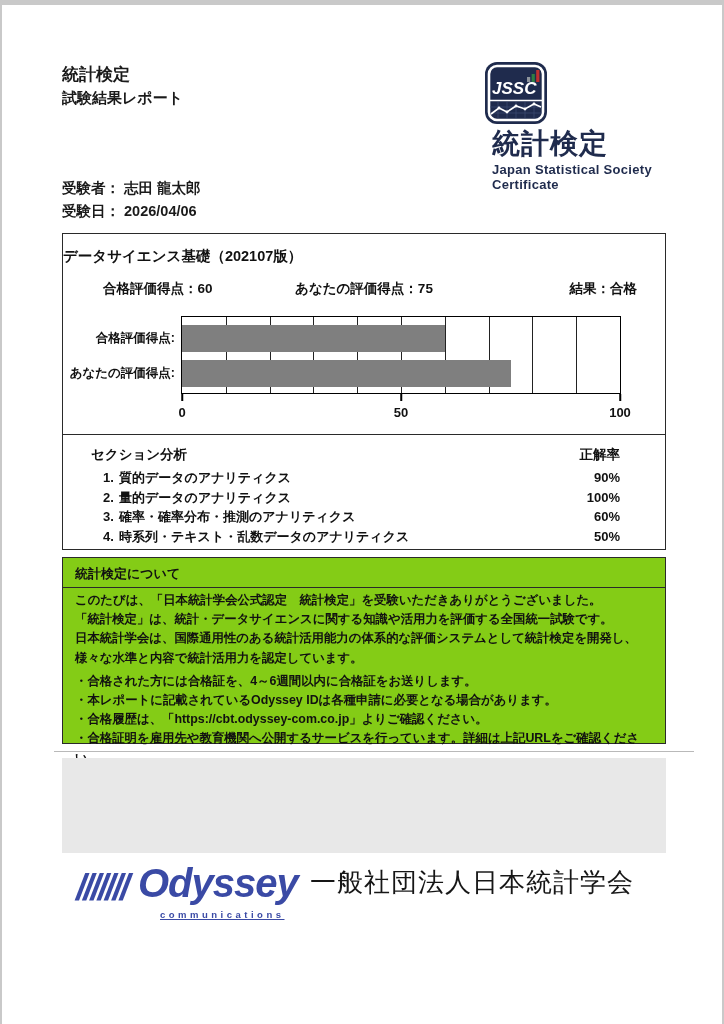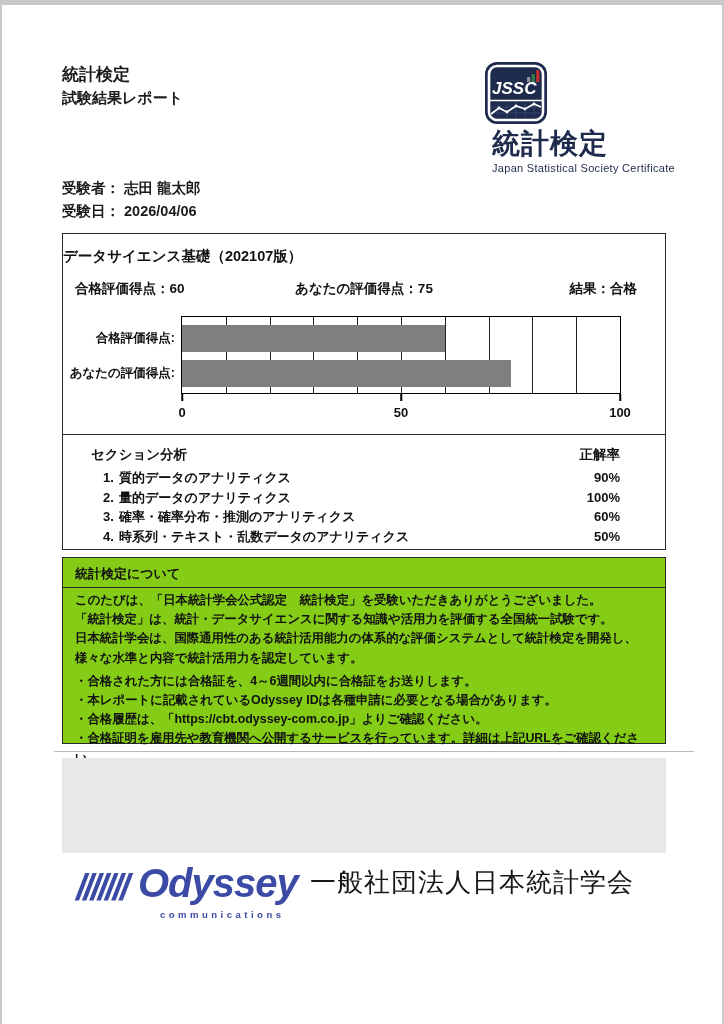--- a/index.html
+++ b/index.html
@@ -8,30 +8,30 @@
 
   
   .doc-title { position:absolute; left:60px; top:58px; font-weight:bold; color:#1a1a1a; }
   .doc-title .l1 { font-size:17px; line-height:24px; }
   .doc-title .l2 { font-size:15px; line-height:22px; }
 
   .brand { position:absolute; left:482px; top:56px; display:flex; align-items:flex-start;flex-direction:column; }
   .brand svg { width:64px; height:64px; display:block; }
   .brand-text { margin-left:8px; padding-top:4px; }
   .brand-name { font-size:28px; font-weight:bold; color:#1f2b4d; letter-spacing:1px; line-height:30px; }
-  .brand-sub { font-size:11px; font-weight:normal; color:#1f2b4d; letter-spacing:.3px; margin-top:3px; }
+  .brand-sub { font-size:13px; font-weight:bold; color:#1f2b4d; letter-spacing:.3px; margin-top:3px; }
 
   
   .examinee { position:absolute; left:60px; top:172px; font-size:14.5px; font-weight:bold; color:#1a1a1a; line-height:23px; }
 
   
   .box1 { position:absolute; left:60px; top:228px; width:604px; height:317px; border:1.5px solid #2a2a2a; background:#fff; }
   .exam-title { position:absolute; top:13px; left:0; right:0; text-align:left; font-size:14.5px; font-weight:bold; color:#111; }
   .score-row { position:absolute; top:46px; left:0; right:0; height:18px; font-size:13.5px; font-weight:bold; color:#111; }
-  .score-left { position:absolute; left:12px;text-align:center; }
+  .score-left { position:absolute; left:40px;text-align:center; }
   .score-center { position:absolute; left:50%; transform:translateX(-50%); }
   .score-right { position:absolute; right:28px; }
 
   
   .chart-plot { position:absolute; left:118px; top:82px; width:440px; height:78px; border:1.5px solid #000; background:#fff; }
   .chart-plot .grid { position:absolute; top:0; bottom:0; width:1px; background:#222; z-index:1; }
   .chart-plot .bar { position:absolute; left:0; height:27px; background:#7f7f7f; z-index:2; }
   .chart-plot .bar.b0 { top:8px; }
   .chart-plot .bar.b1 { top:43px; }
   .chart-plot .tick { position:absolute; bottom:-8px; width:1.5px; height:7px; background:#000; transform:translateX(-50%); }
@@ -58,21 +58,21 @@
   .about-bullets { margin-top:4px; }
 
   
   .thin-rule { position:absolute; left:52px; top:746px; width:640px; height:1px; background:#b9b9b9; }
   .gray-band { position:absolute; left:60px; top:753px; width:604px; height:95px; background:#e8e8e8; }
 
   
   .odyssey { position:absolute; left:74px; top:860px; width:245px; height:70px; color:#3a4aa5; }
   .ody-stripes { position:absolute; left:0; top:2px; font-size:37px; font-weight:bold; font-style:italic; letter-spacing:-3px; }
   .ody-name { position:absolute; left:62px; top:-4px; font-size:40px; font-weight:bold; font-style:italic; letter-spacing:-1px; }
-  .ody-sub { position:absolute; left:84px; top:44px; font-size:9.5px; font-weight:bold; letter-spacing:3.5px; }
+  .ody-sub { position:absolute; left:84px; top:44px; font-size:9.5px; font-weight:bold; letter-spacing:3.5px;text-decoration:underline; }
   .orgs { position:absolute; left:308px; top:860px; font-family:"Liberation Serif","DejaVu Serif",serif; font-size:26px; color:#161616; line-height:36px; letter-spacing:1px; }
 </style>
 </head>
 <body>
 
 <div class="page">
 
   <div class="doc-title">
     <div class="l1">統計検定</div>
     <div class="l2">試験結果レポート</div>

